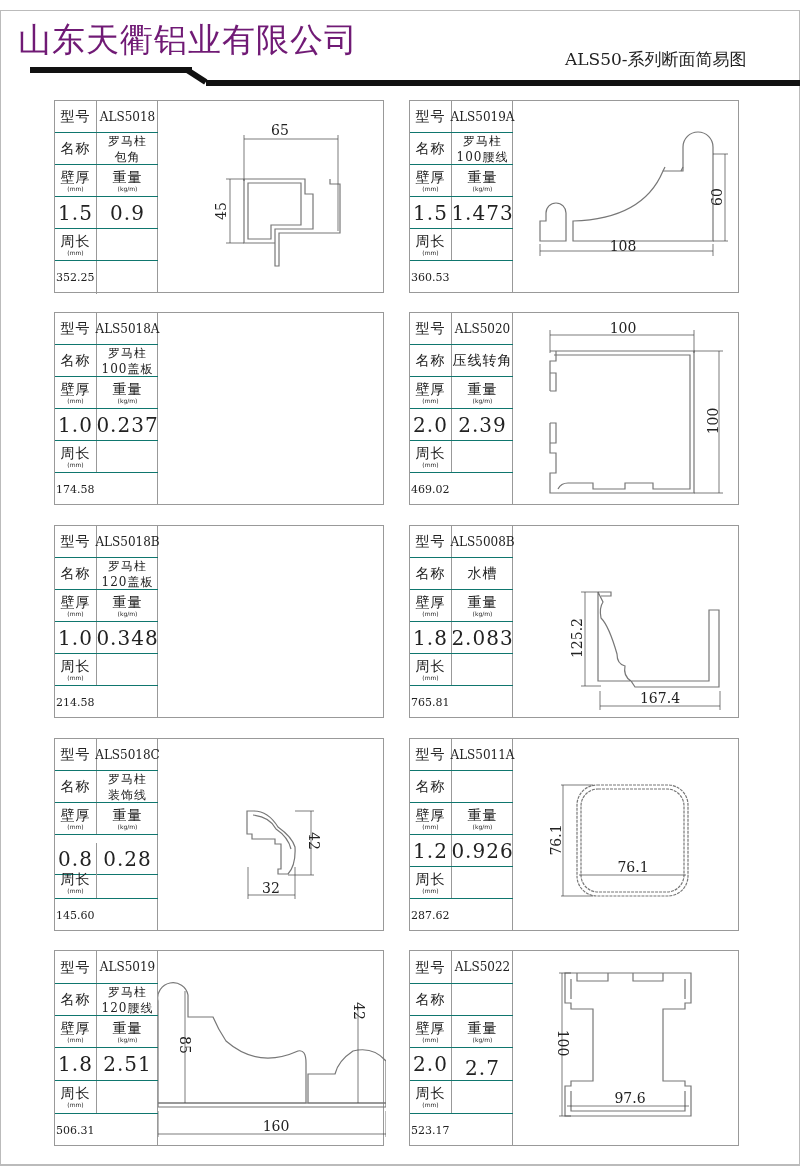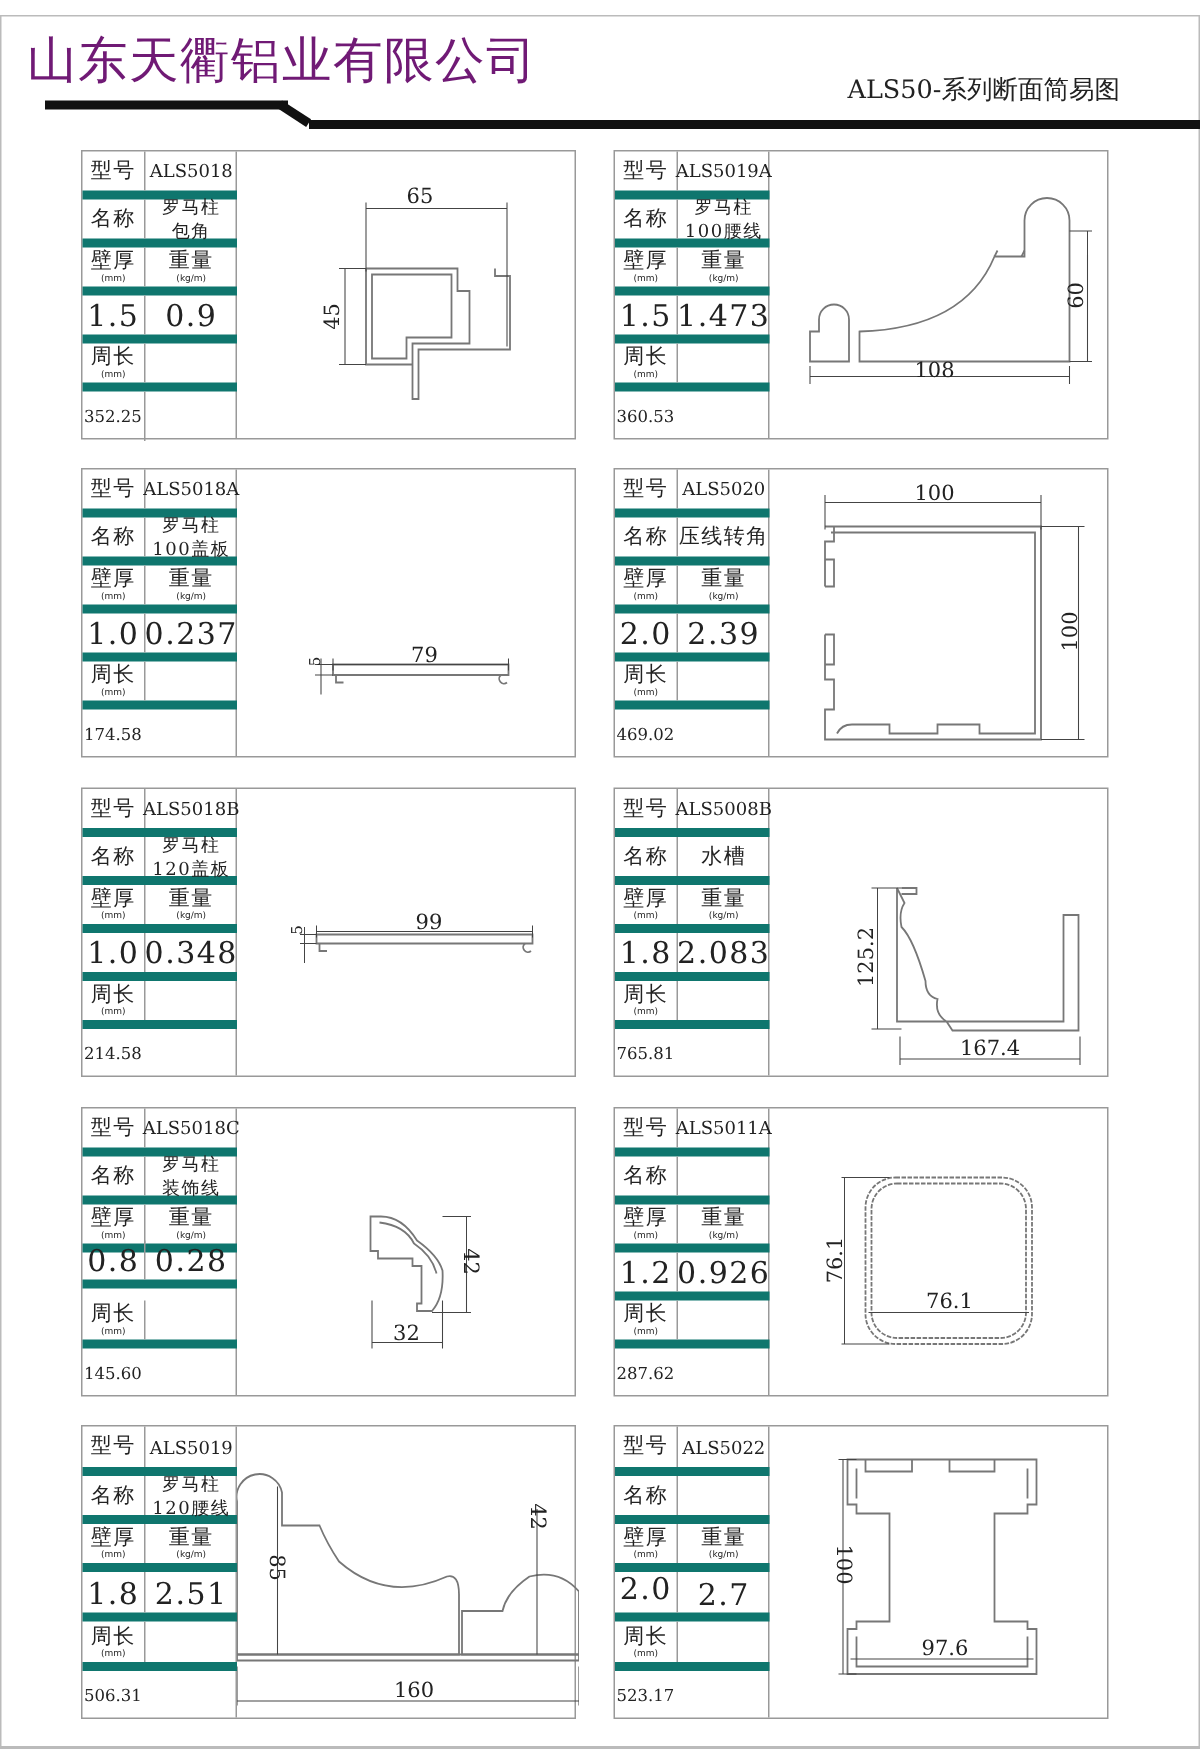--- a/index.html
+++ b/index.html
@@ -6,21 +6,21 @@
   body{width:800px;height:1168px;position:relative;overflow:hidden;font-family:"DejaVu Serif","Liberation Serif",serif;color:#222;}
   .frame{position:absolute;left:0;top:10px;width:798px;height:1154px;border:1px solid #bbb;border-bottom:none;}
   .frame-bottom{position:absolute;left:0;top:1164px;width:800px;height:2px;background:#bbb;}
   .company{position:absolute;left:18px;top:18px;font-size:33px;letter-spacing:1px;color:#701a75;font-family:"DejaVu Serif",serif;}
   .subtitle{position:absolute;left:565px;top:48px;font-size:17px;color:#222;font-family:"DejaVu Serif",serif;}
   .bar1{position:absolute;left:30px;top:67px;width:162px;height:6px;background:#111;}
   .bar2{position:absolute;left:206px;top:80px;width:594px;height:6px;background:#111;}
   .barslant{position:absolute;left:188px;top:67px;width:22px;height:6px;background:#111;transform-origin:left top;transform:rotate(33deg) scaleX(1.05);}
   .card{position:absolute;width:330px;height:193px;border:1px solid #999;box-sizing:border-box;background:#fff;}
   .tbl{position:absolute;left:0;top:0;width:103px;height:100%;border-right:1px solid #999;box-sizing:border-box;}
-  .row{position:absolute;left:0;width:103px;border-bottom:6px solid #0f766e;box-sizing:border-box;}
+  .row{position:absolute;left:0;width:103px;border-bottom:1px solid #0f766e;box-sizing:border-box;}
   .row:last-child{border-bottom:none;}
   .c1{position:absolute;left:0;top:0;width:42px;height:100%;border-right:1px solid #999;box-sizing:border-box;display:flex;flex-direction:column;align-items:center;justify-content:center;}
   .c2{position:absolute;left:42px;top:0;width:61px;height:100%;display:flex;flex-direction:column;align-items:center;justify-content:center;text-align:center;}
   .full{position:absolute;left:0;top:0;width:103px;height:100%;display:flex;align-items:center;justify-content:flex-start;padding-left:1px;box-sizing:border-box;}
   .lbl{font-size:14px;line-height:15px;letter-spacing:1px;}
   .unit{font-size:6px;line-height:7px;font-family:"DejaVu Sans",sans-serif;}
   .model{font-size:12px;}
   .name{font-size:12px;line-height:16px;letter-spacing:1px;}
   .val{font-size:20px;letter-spacing:1px;}
   .perim{font-size:11px;}
@@ -213,34 +213,20 @@
           <span class="lbl">周长</span>
           <span class="unit">(mm)</span>
         </div>
       </div>
     <div class="row" style="top:160px;height:33px;">
         <div class="full">
           <span class="perim">174.58</span>
         </div>
       </div>
   </div>
-  <div class="draw">
-    <svg width="225" height="193" viewBox="0 0 225 193">
-      <g fill="none" stroke="#777" stroke-width="1.2">
-        <path d="M64 130 H181 V137 H64 Z"></path>
-        <path d="M66 137 V142 H71 M176 137 A3 3 0 0 0 180 142"></path>
-      </g>
-      <g stroke="#444" stroke-width="0.7" fill="none">
-        <path d="M64 130 H181 M64 126 V134 M181 126 V134"></path>
-        <path d="M56 126 V150 M52 130 H64 M52 137 H64"></path>
-      </g>
-      <text x="125" y="128" font-size="14" text-anchor="middle">79</text>
-      <text x="0" y="0" font-size="10" text-anchor="middle" transform="translate(55,128) rotate(-90)">5</text>
-    </svg>
-  </div>
 </div>
 
 <div class="card" style="left:409px;top:312px;">
   <div class="tbl">
     <div class="row" style="top:0;height:32px;">
         <div class="c1">
           <span class="lbl">型号</span>
         </div>
         <div class="c2">
           <span class="model">ALS5020</span>
@@ -343,34 +329,20 @@
           <span class="lbl">周长</span>
           <span class="unit">(mm)</span>
         </div>
       </div>
     <div class="row" style="top:160px;height:33px;">
         <div class="full">
           <span class="perim">214.58</span>
         </div>
       </div>
   </div>
-  <div class="draw">
-    <svg width="225" height="193" viewBox="0 0 225 193">
-      <g fill="none" stroke="#777" stroke-width="1.2">
-        <path d="M53 97 H197 V103 H53 Z"></path>
-        <path d="M55 103 V108 H60 M192 103 A3 3 0 0 0 196 108"></path>
-      </g>
-      <g stroke="#444" stroke-width="0.7" fill="none">
-        <path d="M53 95 H197 M53 91 V99 M197 91 V99"></path>
-        <path d="M45 92 V116 M42 97 H53 M42 103 H53"></path>
-      </g>
-      <text x="128" y="93" font-size="14" text-anchor="middle">99</text>
-      <text x="0" y="0" font-size="10" text-anchor="middle" transform="translate(43,94) rotate(-90)">5</text>
-    </svg>
-  </div>
 </div>
 
 <div class="card" style="left:409px;top:525px;">
   <div class="tbl">
     <div class="row" style="top:0;height:32px;">
         <div class="c1">
           <span class="lbl">型号</span>
         </div>
         <div class="c2">
           <span class="model">ALS5008B</span>
@@ -452,21 +424,21 @@
     <div class="row" style="top:64px;height:32px;">
         <div class="c1">
           <span class="lbl">壁厚</span>
           <span class="unit">(mm)</span>
         </div>
         <div class="c2">
           <span class="lbl">重量</span>
           <span class="unit">(kg/m)</span>
         </div>
       </div>
-    <div class="row" style="top:88px;height:32px;">
+    <div class="row" style="top:104px;height:32px;">
         <div class="c1">
           <span class="val">0.8</span>
         </div>
         <div class="c2">
           <span class="val">0.28</span>
         </div>
       </div>
     <div class="row" style="top:128px;height:32px;">
         <div class="c1">
           <span class="lbl">周长</span>

